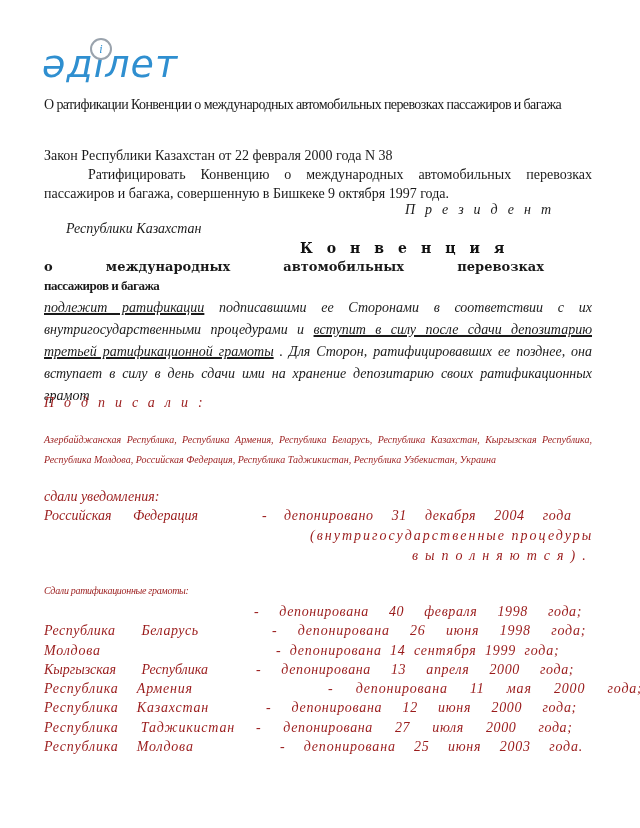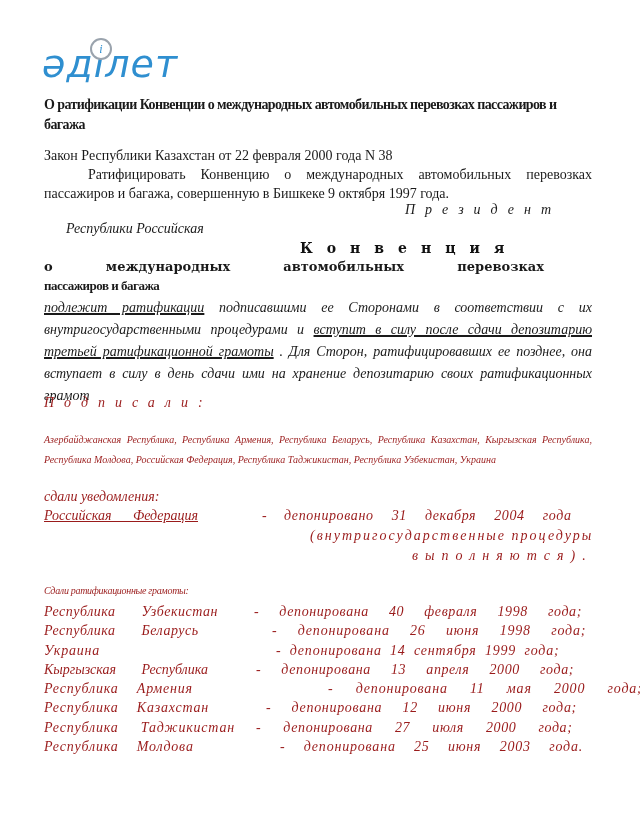--- a/index.html
+++ b/index.html
@@ -5,21 +5,21 @@
   html, body { margin:0; padding:0; background:#ffffff; }
   body { width:640px; height:828px; position:relative; overflow:hidden;
          font-family:"Liberation Serif", serif; color:#1a1a1a; }
   .logo { position:absolute; left:42px; top:42px; height:44px; width:140px; }
   .logo-text { font-family:"DejaVu Sans", sans-serif; font-size:38px; font-style:italic; font-weight:normal;
                color:#2f8fd0; letter-spacing:1px; line-height:44px; position:relative; }
   .logo-i { position:absolute; left:48px; top:-4px; width:18px; height:18px; border-radius:50%;
             border:2px solid #9aa3ad; background:#fff; font-size:12px; line-height:18px; text-align:center;
             color:#2f8fd0; font-style:italic; font-family:"Liberation Serif", serif; }
   .blk { position:absolute; left:44px; width:548px; font-size:14px; line-height:19px; }
-  .title { top:95px; font-weight:bold; font-size:14px; line-height:20px; letter-spacing:-0.6px; }
+  .title { top:95px; font-weight:normal; font-size:14px; line-height:20px; letter-spacing:-0.6px; }
   .law { top:146px; }
   .indent { text-indent:44px; text-align:justify; }
   .president { position:absolute; left:380px; top:202px; font-style:italic; letter-spacing:10px; font-size:14px;margin-left:25px; }
   .republic { position:absolute; left:66px; top:221px; font-style:italic; font-size:14px; }
   .conv-title { position:absolute; left:300px; top:240px; font-weight:bold; letter-spacing:14px; font-size:14px;
                 font-family:"DejaVu Serif", serif; color:#111; }
   .conv-sub { position:absolute; left:44px; top:259px; width:500px; font-weight:bold; font-size:13px;
               font-family:"DejaVu Serif", serif; display:flex; justify-content:space-between; }
   .conv-sub2 { position:absolute; left:44px; top:278px; font-weight:bold; font-size:13px; letter-spacing:-0.5px; }
   .italic-para { position:absolute; left:44px; top:297px; width:548px; font-style:italic; font-size:14px;
@@ -47,60 +47,59 @@
 </div>
 
 <div class="blk title">О ратификации Конвенции о международных автомобильных перевозках пассажиров и багажа</div>
 
 <div class="blk law">
   <div>Закон Республики Казахстан от 22 февраля 2000 года N 38</div>
   <div class="indent">Ратифицировать Конвенцию о международных автомобильных перевозках пассажиров и багажа, совершенную в Бишкеке 9 октября 1997 года.</div>
 </div>
 
 <div class="president">Президент</div>
-<div class="republic">Республики Российская</div>
+<div class="republic">Республики Казахстан</div>
 
 <div class="conv-title">Конвенция</div>
 <div class="conv-sub">
   <span>о</span>
   <span>международных</span>
   <span>автомобильных</span>
   <span>перевозках</span>
 </div>
 <div class="conv-sub2">пассажиров и багажа</div>
 
 <div class="italic-para">
   <span class="ul">подлежит ратификации</span><span> подписавшими ее Сторонами в соответствии с их внутригосударственными процедурами и </span><span class="ul">вступит в силу после сдачи депозитарию третьей ратификационной грамоты</span><span> . Для Сторон, ратифицировавших ее позднее, она вступает в силу в день сдачи ими на хранение депозитарию своих ратификационных грамот</span>
 </div>
 
 <div class="signed red">Подписали:</div>
 <div class="countries red">Азербайджанская Республика, Республика Армения, Республика Беларусь, Республика Казахстан, Кыргызская Республика, Республика Молдова, Российская Федерация, Республика Таджикистан, Республика Узбекистан, Украина</div>
 
 <div class="notif red">сдали уведомления:</div>
 <div class="ru-row red">
-  <span style="left:0; word-spacing:18px;text-decoration:underline;">Российская Федерация</span>
+  <span style="left:0; word-spacing:18px;">Российская Федерация</span>
   <span style="left:218px;">-</span>
   <span style="left:240px; word-spacing:14px; letter-spacing:0.6px;">депонировано 31 декабря 2004 года</span>
 </div>
 <div class="proc1 red">(внутригосударственные процедуры</div>
 <div class="proc2 red">выполняются).</div>
 
 <div class="rat-title red">Сдали ратификационные грамоты:</div>
 
 <div class="rows red">
   <div class="row">
-    <span style="left:0; word-spacing:22px; letter-spacing:0.5px;">Республика Узбекистан</span>
     <span style="left:210px; word-spacing:16px; letter-spacing:0.6px;">- депонирована 40 февраля 1998 года;</span>
   </div>
   <div class="row">
     <span style="left:0; word-spacing:22px; letter-spacing:0.5px;">Республика Беларусь</span>
     <span style="left:228px; word-spacing:16px; letter-spacing:0.8px;">- депонирована 26 июня 1998 года;</span>
   </div>
   <div class="row">
-    <span style="left:0; letter-spacing:0.8px;">Украина</span>
+    <span style="left:0; letter-spacing:0.8px;">Молдова</span>
     <span style="left:232px; word-spacing:4px; letter-spacing:0.8px;">- депонирована 14 сентября 1999 года;</span>
   </div>
   <div class="row">
     <span style="left:0; word-spacing:22px;">Кыргызская Республика</span>
     <span style="left:212px; word-spacing:16px; letter-spacing:0.6px;">- депонирована 13 апреля 2000 года;</span>
   </div>
   <div class="row">
     <span style="left:0; word-spacing:14px; letter-spacing:0.8px;">Республика Армения</span>
     <span style="left:240px; word-spacing:18px; letter-spacing:0.8px;margin-left:44px;">- депонирована 11 мая 2000 года;</span>
   </div>

